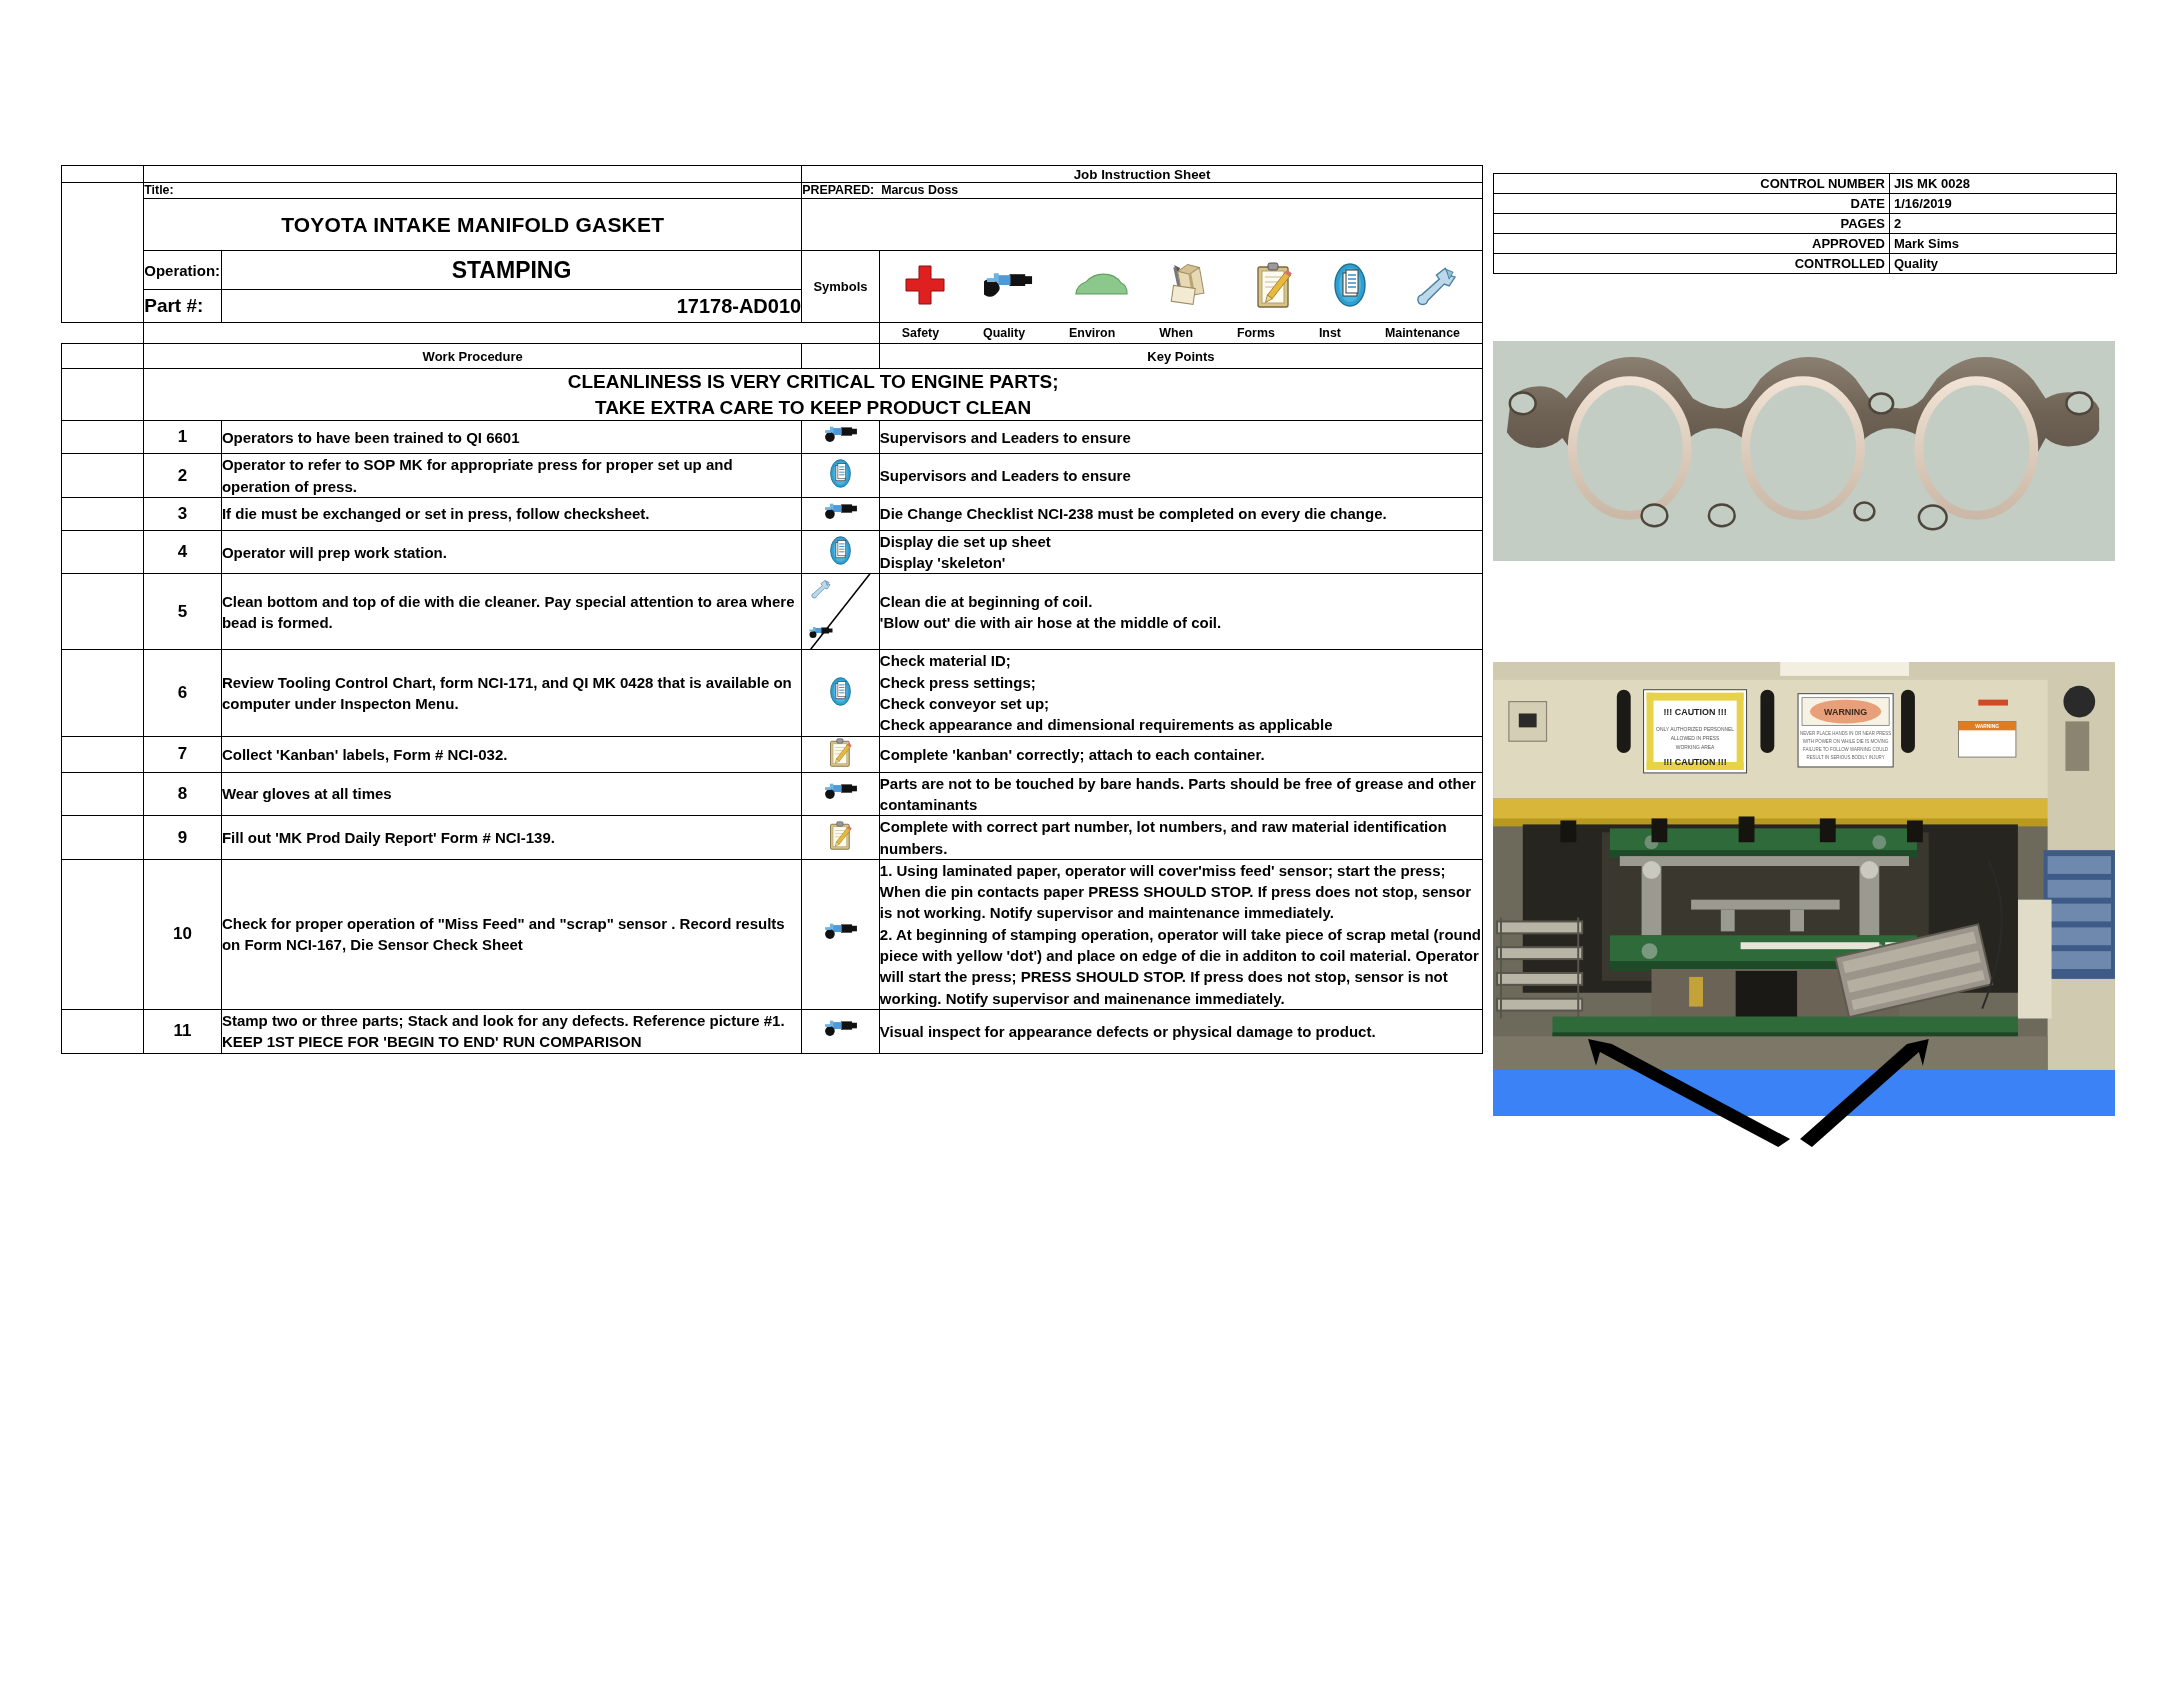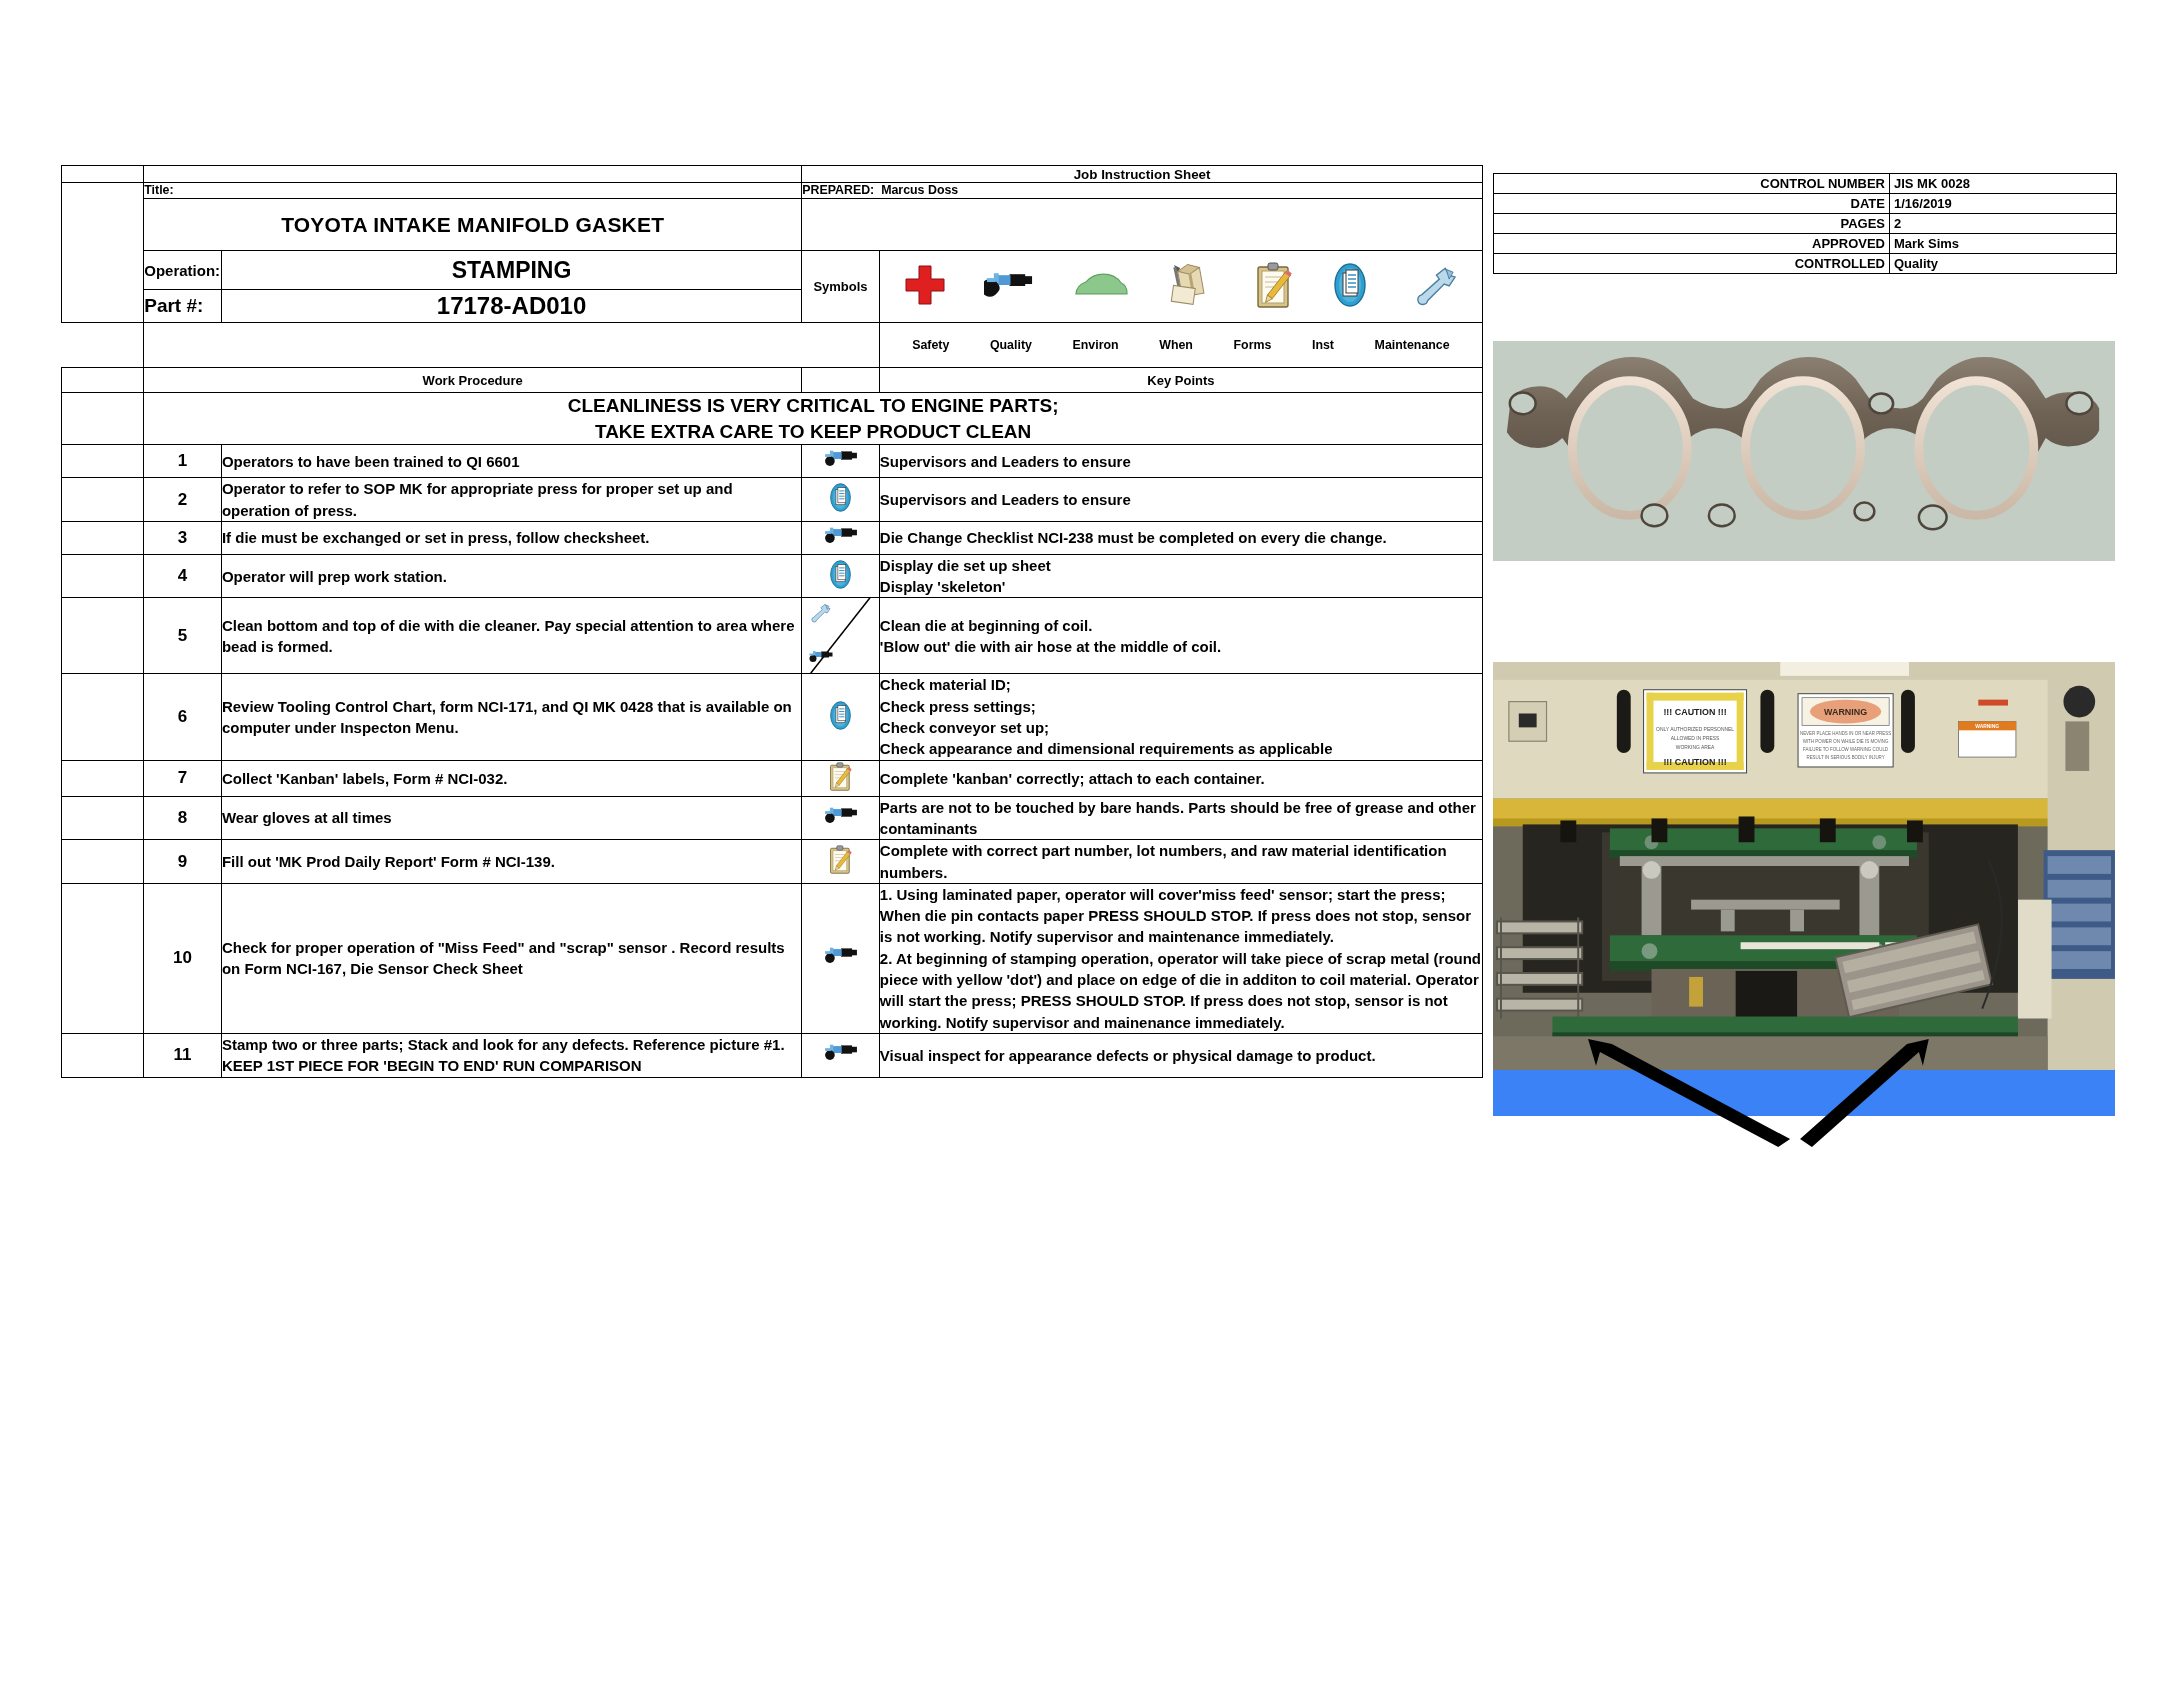--- a/index.html
+++ b/index.html
@@ -54,23 +54,23 @@
     font-weight: bold;
     text-align: center;
     letter-spacing: 0.2px;
   }
   .op-big {
     font-size: 23px;
     font-weight: bold;
     text-align: center;
   }
   .part-big {
-    font-size: 24px;
-    font-weight: bold;
-    text-align: center;
+    font-size: 20px;
+    font-weight: bold;
+    text-align: right;
   }
   .op-label {
     font-size: 15px;
     font-weight: bold;
     padding-left: 5px;
   }
   .part-label {
     font-size: 19px;
     font-weight: bold;
     padding-left: 5px;
@@ -313,21 +313,21 @@
 
       <tr>
         <td class="part-label" style="height:32px;">Part #:</td>
         <td class="part-big">17178-AD010</td>
       </tr>
 
       <tr>
         <td style="border-top:none;border-left:none;border-bottom:none;"></td>
         <td colspan="2" style="border:none;"></td>
         <td style="border:none;"></td>
-        <td style="padding:12px; border-top:none;margin-top:17px;">
+        <td style="padding:0; border-top:none;margin-top:17px;">
           <div style="display:flex; align-items:center; justify-content:space-around; height:20px; font-size:12.4px; font-weight:bold;">
             <span>Safety</span>
             <span>Quality</span>
             <span>Environ</span>
             <span>When</span>
             <span>Forms</span>
             <span>Inst</span>
             <span>Maintenance</span>
           </div>
         </td>

